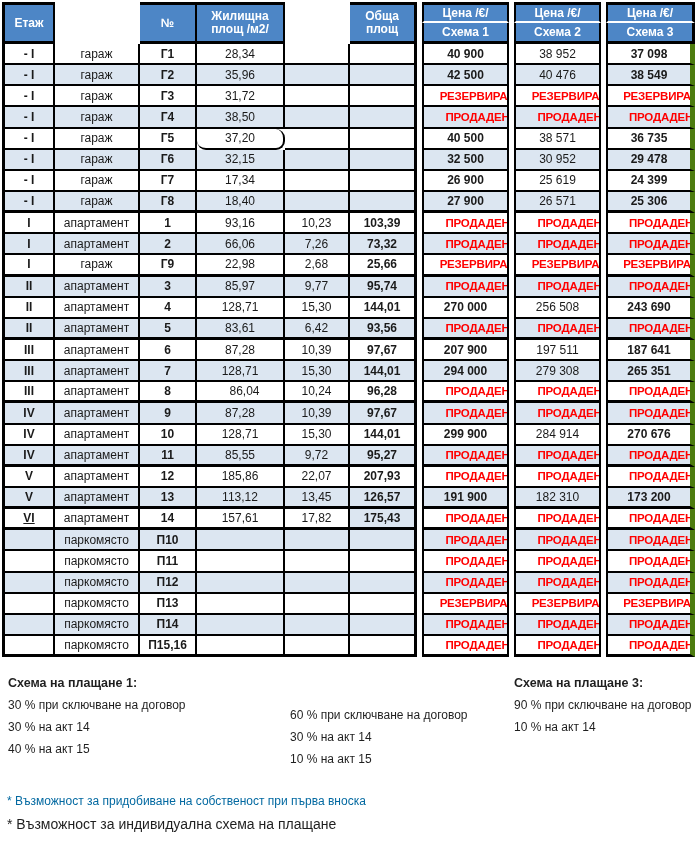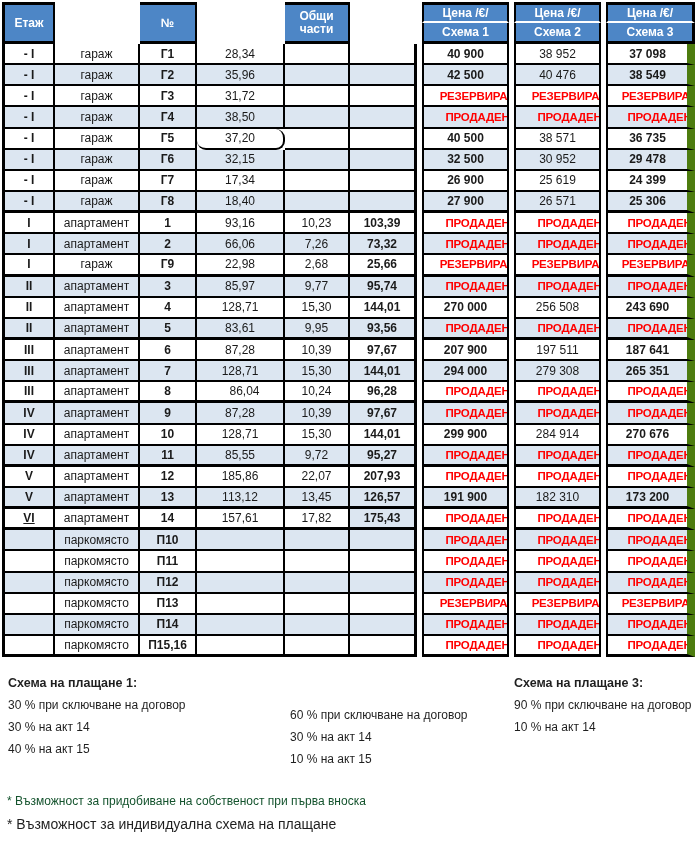--- a/index.html
+++ b/index.html
@@ -43,40 +43,41 @@
     border-bottom: 2px solid #000; overflow: hidden; white-space: nowrap;
   }
   .c0 { grid-column: 1;  border-left: 3px solid #000; border-right: 2px solid #000; font-weight: bold; }
   .c1 { grid-column: 2;  border-right: 2px solid #000; }
   .c2 { grid-column: 3;  border-right: 2px solid #000; font-weight: bold; }
   .c3 { grid-column: 4;  border-right: 2px solid #000; }
   .c4 { grid-column: 5;  border-right: 2px solid #000; }
   .c5 { grid-column: 6;  border-right: 3px solid #000; font-weight: bold; }
   .c6 { grid-column: 8;  border-left: 2px solid #000; border-right: 2px solid #000; font-weight: bold; }
   .c7 { grid-column: 10; border-left: 2px solid #000; border-right: 2px solid #000; }
-  .c8 { grid-column: 12; border-left: 2px solid #000; border-right: 8px solid #4d7c0f; font-weight: bold; }
+  .c8 { grid-column: 12; border-left: 2px solid #000; border-right: 5px solid #4d7c0f; font-weight: bold; }
   .alt, .shaded { background: #DCE6F1; }
   .gend { border-bottom-width: 3px; }
   .status { color: #FF0000; font-weight: bold; font-size: 11.5px; letter-spacing: -0.2px; padding-left: 24px; }
   
   .scheme { position: absolute; top: 676px; width: 230px; color: #1f1f1f; }
   .scheme .title { font-weight: bold; font-size: 12.5px; }
   .scheme .line  { font-size: 12px; margin-top: 9px; line-height: 13px; }
   .scheme .line:first-of-type { margin-top: 33px; }
   .s1b { left: 8px; }  .s2b { left: 290px; }  .s3b { left: 514px; }
-  .fn1 { position: absolute; left: 7px; top: 794px; font-size: 12px;  color: #14532d; }
+  .fn1 { position: absolute; left: 7px; top: 794px; font-size: 12px;  color: #0369a1; }
   .fn2 { position: absolute; left: 7px; top: 816px; font-size: 14px;  color: #1f1f1f; }
 </style>
 </head>
 <body>
 
 <div class="grid">
   <div class="hcell hm hcol1">Етаж</div>
   <div class="hcell hm hcol3">№</div>
-  <div class="hcell hm hcol5">Общи части</div>
+  <div class="hcell hm hcol4">Жилищна площ /м2/</div>
+  <div class="hcell hm hcol6">Обща площ</div>
   <div class="hcell hp hcol8">Цена /€/</div>
   <div class="hcell hs hcol8">Схема 1</div>
   <div class="hcell hp hcol10">Цена /€/</div>
   <div class="hcell hs hcol10">Схема 2</div>
   <div class="hcell hp hcol12">Цена /€/</div>
   <div class="hcell hs hcol12">Схема 3</div>
 
 <div class="cell c0" style="grid-row: 3;">- I</div>
     <div class="cell c1" style="grid-row: 3;">гараж</div>
     <div class="cell c2" style="grid-row: 3;">Г1</div>
@@ -191,21 +192,21 @@
     <div class="cell c3" style="grid-row: 15;">128,71</div>
     <div class="cell c4" style="grid-row: 15;">15,30</div>
     <div class="cell c5" style="grid-row: 15;">144,01</div>
     <div class="cell c6" style="grid-row: 15;">270 000</div>
     <div class="cell c7" style="grid-row: 15;">256 508</div>
     <div class="cell c8" style="grid-row: 15;">243 690</div>
     <div class="cell c0 alt gend" style="grid-row: 16;">II</div>
     <div class="cell c1 alt gend" style="grid-row: 16;">апартамент</div>
     <div class="cell c2 alt gend" style="grid-row: 16;">5</div>
     <div class="cell c3 alt gend" style="grid-row: 16;">83,61</div>
-    <div class="cell c4 alt gend" style="grid-row: 16;">9,95</div>
+    <div class="cell c4 alt gend" style="grid-row: 16;">6,42</div>
     <div class="cell c5 alt gend" style="grid-row: 16;">93,56</div>
     <div class="cell c6 alt gend status" style="grid-row: 16;">ПРОДАДЕН</div>
     <div class="cell c7 alt gend status" style="grid-row: 16;">ПРОДАДЕН</div>
     <div class="cell c8 alt gend status" style="grid-row: 16;">ПРОДАДЕН</div>
     <div class="cell c0" style="grid-row: 17;">III</div>
     <div class="cell c1" style="grid-row: 17;">апартамент</div>
     <div class="cell c2" style="grid-row: 17;">6</div>
     <div class="cell c3" style="grid-row: 17;">87,28</div>
     <div class="cell c4" style="grid-row: 17;">10,39</div>
     <div class="cell c5" style="grid-row: 17;">97,67</div>

